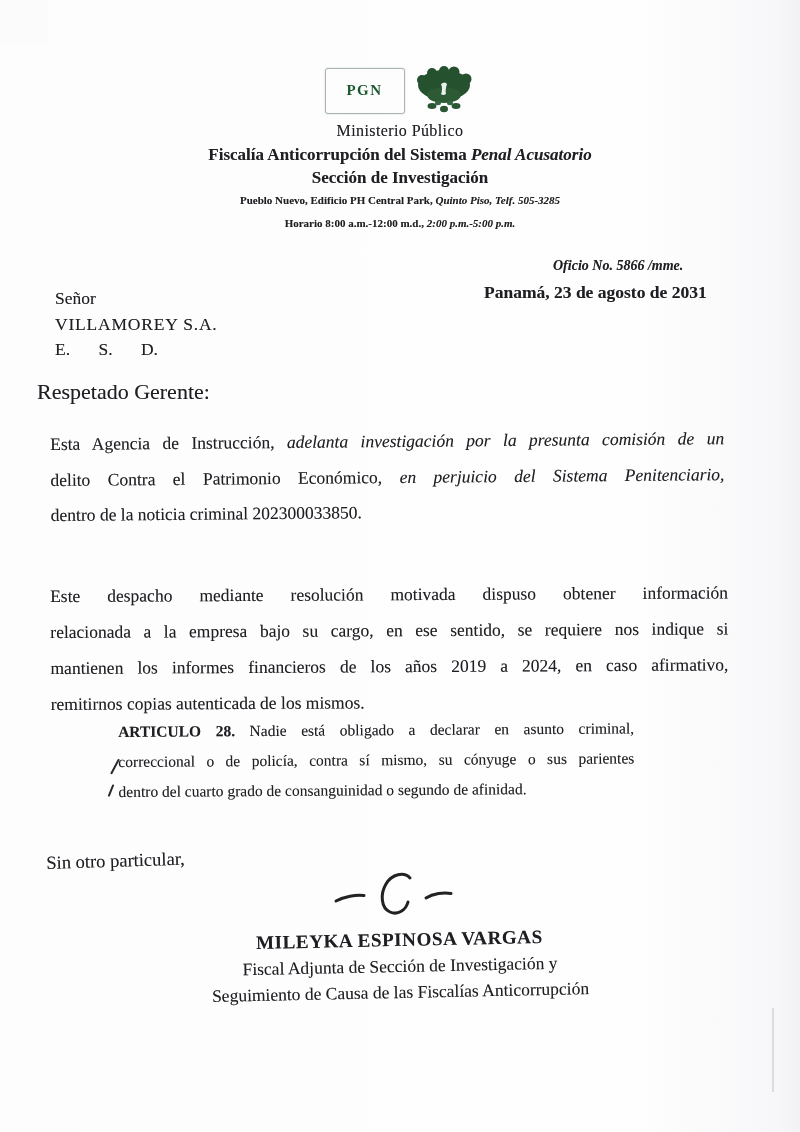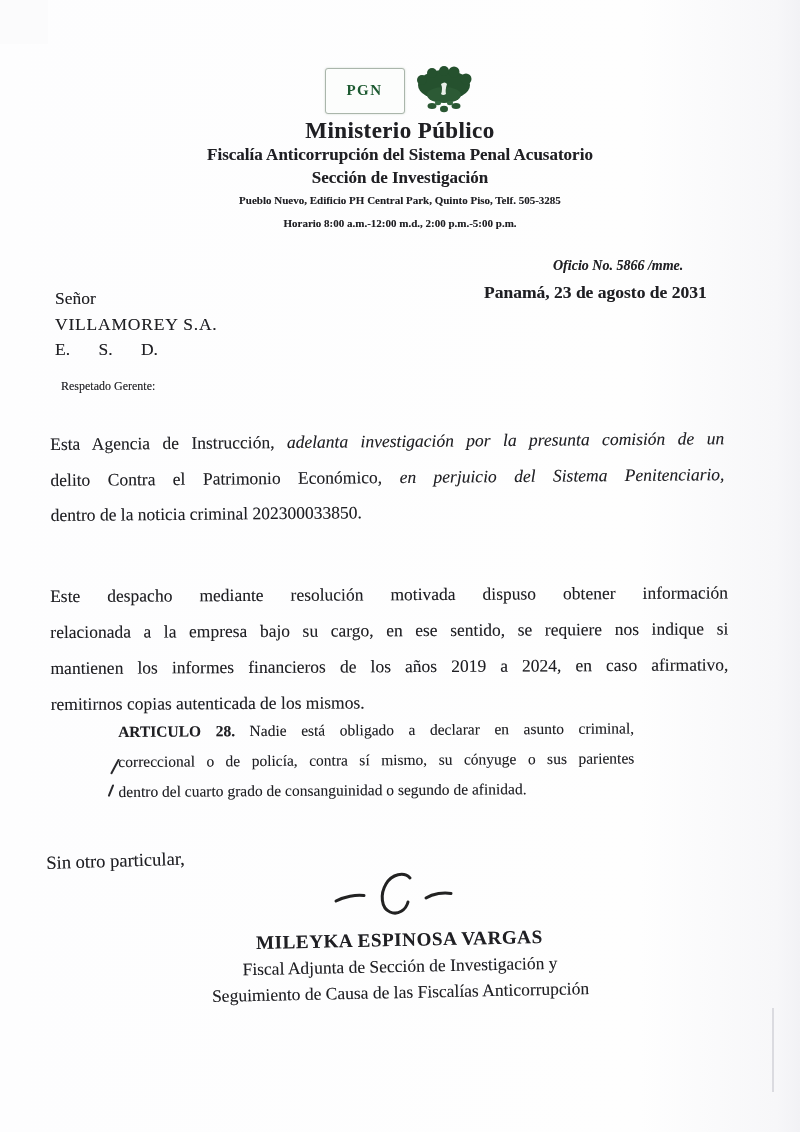--- a/index.html
+++ b/index.html
@@ -25,37 +25,37 @@
     height:4px; margin:1px 2px; opacity:.75;
     background:repeating-linear-gradient(90deg,#44704d 0 5px, transparent 5px 8px);
   }
   .microtext.short { margin:1px 8px; }
   .pgn-acronym {
     font-weight:bold; font-size:15px; letter-spacing:1.5px; color:#1d5a31;
     line-height:17px; text-shadow:none;
   }
   .emblem { width:62px; height:50px; }
 
-  .org-name { font-size:23px; font-weight:bold; letter-spacing:.4px; line-height:25px; }
+  .org-name { font-size:16px; font-weight:normal; letter-spacing:.4px; line-height:25px; }
   .lh-line  { font-size:17px; font-weight:bold; line-height:23px; }
   .lh-line.small { font-size:11px; }
 
   .seg-b  { font-weight:bold; }
   .seg-i  { font-style:italic; }
-  .seg-bi { font-weight:bold; }
+  .seg-bi { font-weight:bold; font-style:italic; }
 
   
   .oficio   { position:absolute; top:258px; left:553px; font-size:14px; font-weight:bold; font-style:italic; }
   .dateline { position:absolute; top:282px; left:484px; font-size:17.5px; font-weight:bold; }
 
   
   .addressee { position:absolute; top:286px; left:55px; font-size:17.5px; line-height:25.5px; }
   .addressee .company { letter-spacing:.8px; }
   .addressee .esd { word-spacing:24px; }
-  .greeting { position:absolute; top:379px; left:61px; font-size:12px; }
+  .greeting { position:absolute; top:379px; left:37px; font-size:22px; }
 
   
   .para { position:absolute; font-size:17.5px; transform-origin:left top; }
   .p1 { top:427px; left:50px; width:674px; line-height:35.5px; transform:rotate(-.5deg); }
   .p2 { top:578px; left:50px; width:678px; line-height:36px;   transform:rotate(-.3deg); }
   .articulo { position:absolute; top:717px; left:118px; width:516px; font-size:15.5px;
               line-height:30px; transform:rotate(-.4deg); transform-origin:left top; }
   .rline { text-align:justify; }
   .rline.just { text-align-last:justify; }
 

